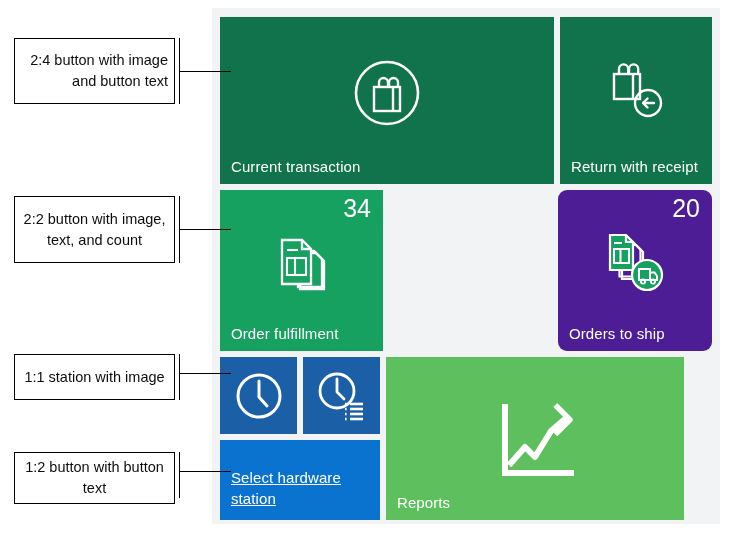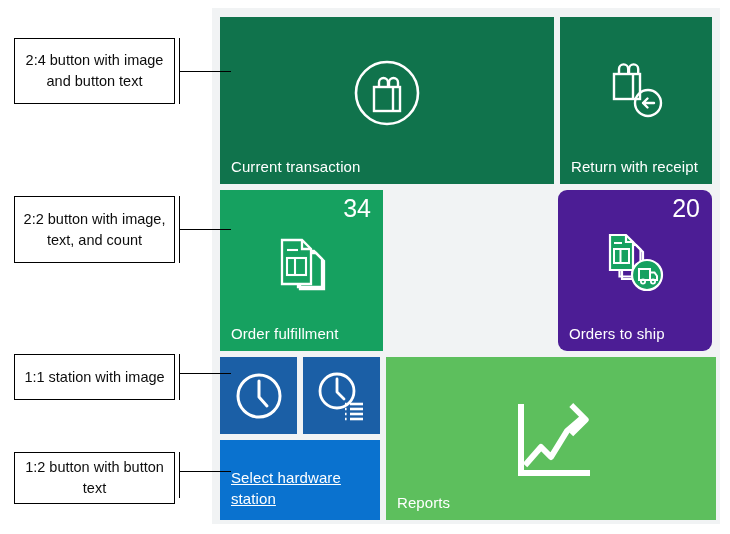--- a/index.html
+++ b/index.html
@@ -105,36 +105,36 @@
   #tile-current-transaction { left: 8px;   top: 9px;   width: 334px; height: 167px; }
   #tile-return-receipt      { left: 348px; top: 9px;   width: 152px; height: 167px; }
 
   #tile-order-fulfillment   { left: 8px;   top: 182px; width: 163px; height: 161px; }
   #tile-orders-pick-up      { left: 177px; top: 182px; width: 163px; height: 161px; }
   #tile-orders-ship         { left: 346px; top: 182px; width: 154px; height: 161px; }
 
   #tile-clock-a             { left: 8px;   top: 349px; width: 77px;  height: 77px; }
   #tile-clock-b             { left: 91px;  top: 349px; width: 77px;  height: 77px; }
   #tile-hardware-station    { left: 8px;   top: 432px; width: 160px; height: 80px; }
-  #tile-reports             { left: 174px; top: 349px; width: 330px; height: 163px; }
+  #tile-reports             { left: 174px; top: 349px; width: 298px; height: 163px; }
 
   
   #tile-current-transaction .tile-icon { top: 32px; }
   #tile-return-receipt .tile-icon      { top: 36px; }
   #tile-order-fulfillment .tile-icon   { top: 42px; }
   #tile-orders-pick-up .tile-icon      { top: 40px; }
   #tile-orders-ship .tile-icon         { top: 40px; }
   #tile-clock-a .tile-icon             { top: 13px; }
   #tile-clock-b .tile-icon             { top: 13px; }
   #tile-reports .tile-icon             { top: 42px; }
 </style>
 </head>
 <body>
 
-<div class="callout" id="annot-box-2x4" style="left:14px; top:38px; width:161px; height:66px;">
+<div class="callout" id="annot-box-2x4" style="left:14px; top:38px; width:161px; height:66px;text-align:right;">
   <span class="callout-text">2:4 button with image and button text</span>
 </div>
 <div class="leader-vert" style="left:179px; top:38px; height:66px;"></div>
 <div class="leader-horz" style="left:179px; top:71px; width:52px;"></div>
 
 <div class="callout" id="annot-box-2x2" style="left:14px; top:196px; width:161px; height:67px;">
   <span class="callout-text">2:2 button with image, text, and count</span>
 </div>
 <div class="leader-vert" style="left:179px; top:196px; height:67px;"></div>
 <div class="leader-horz" style="left:179px; top:229px; width:52px;"></div>

